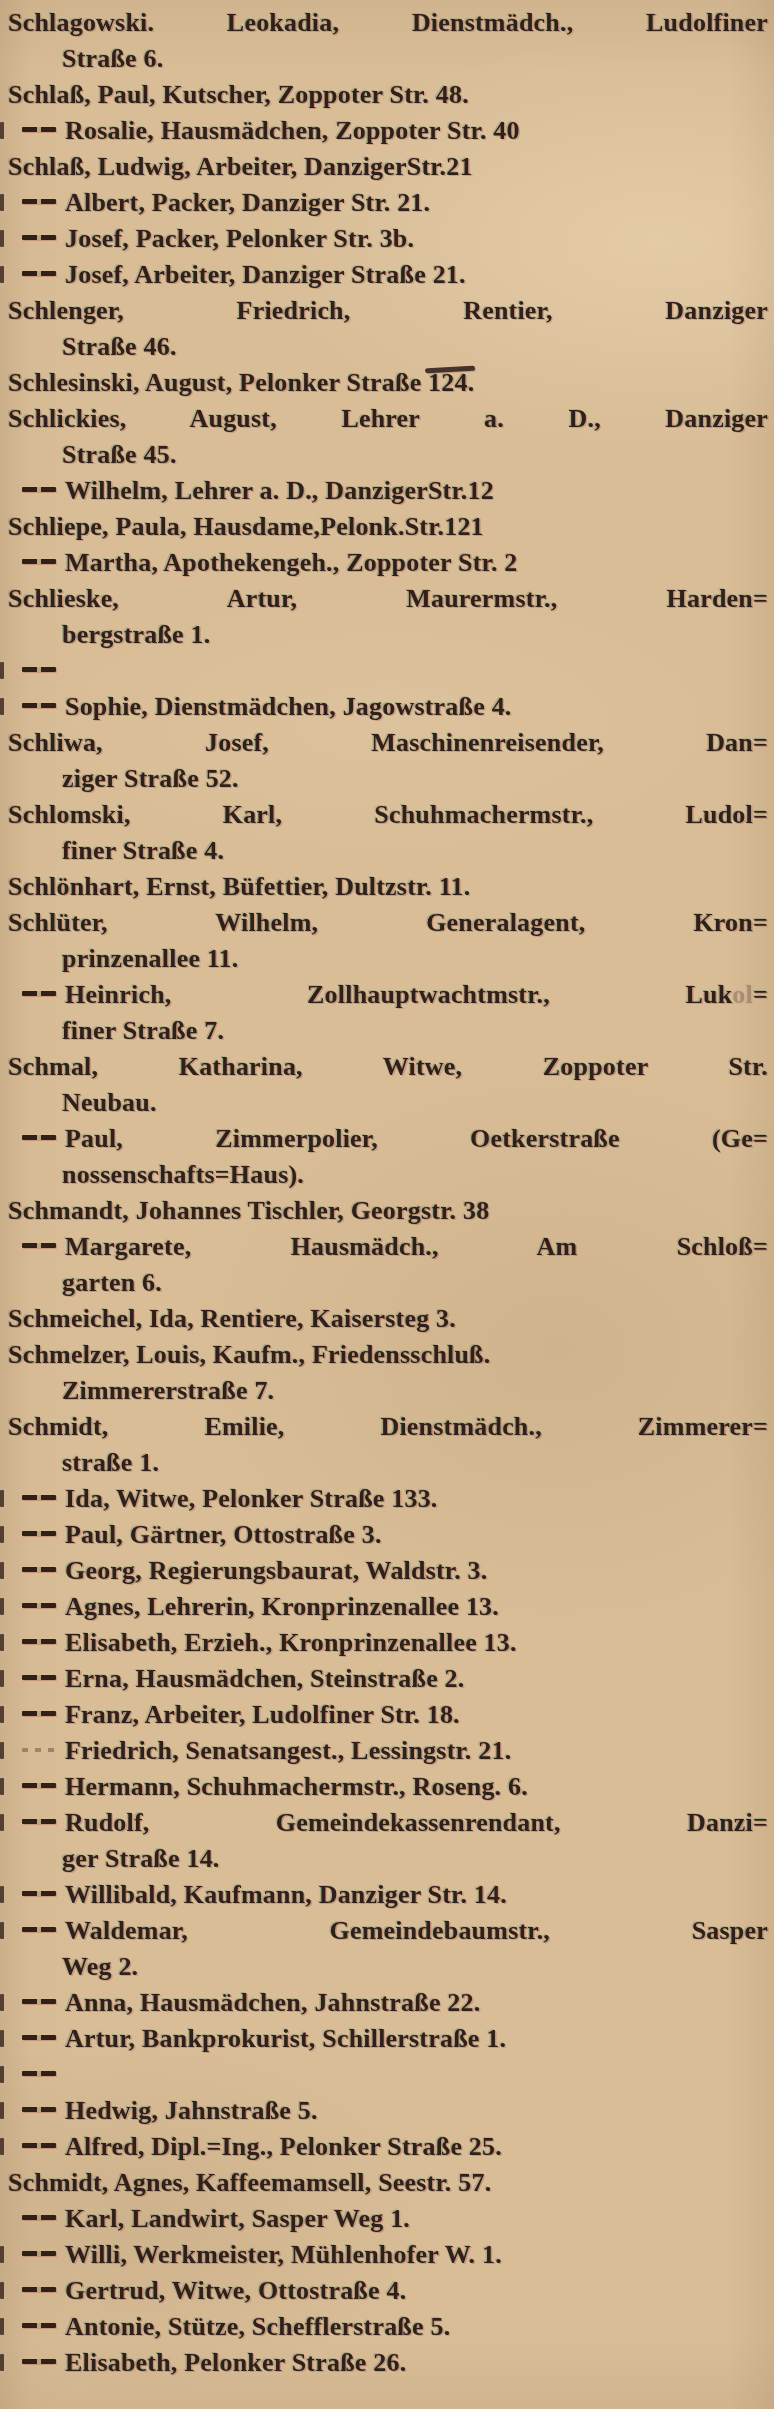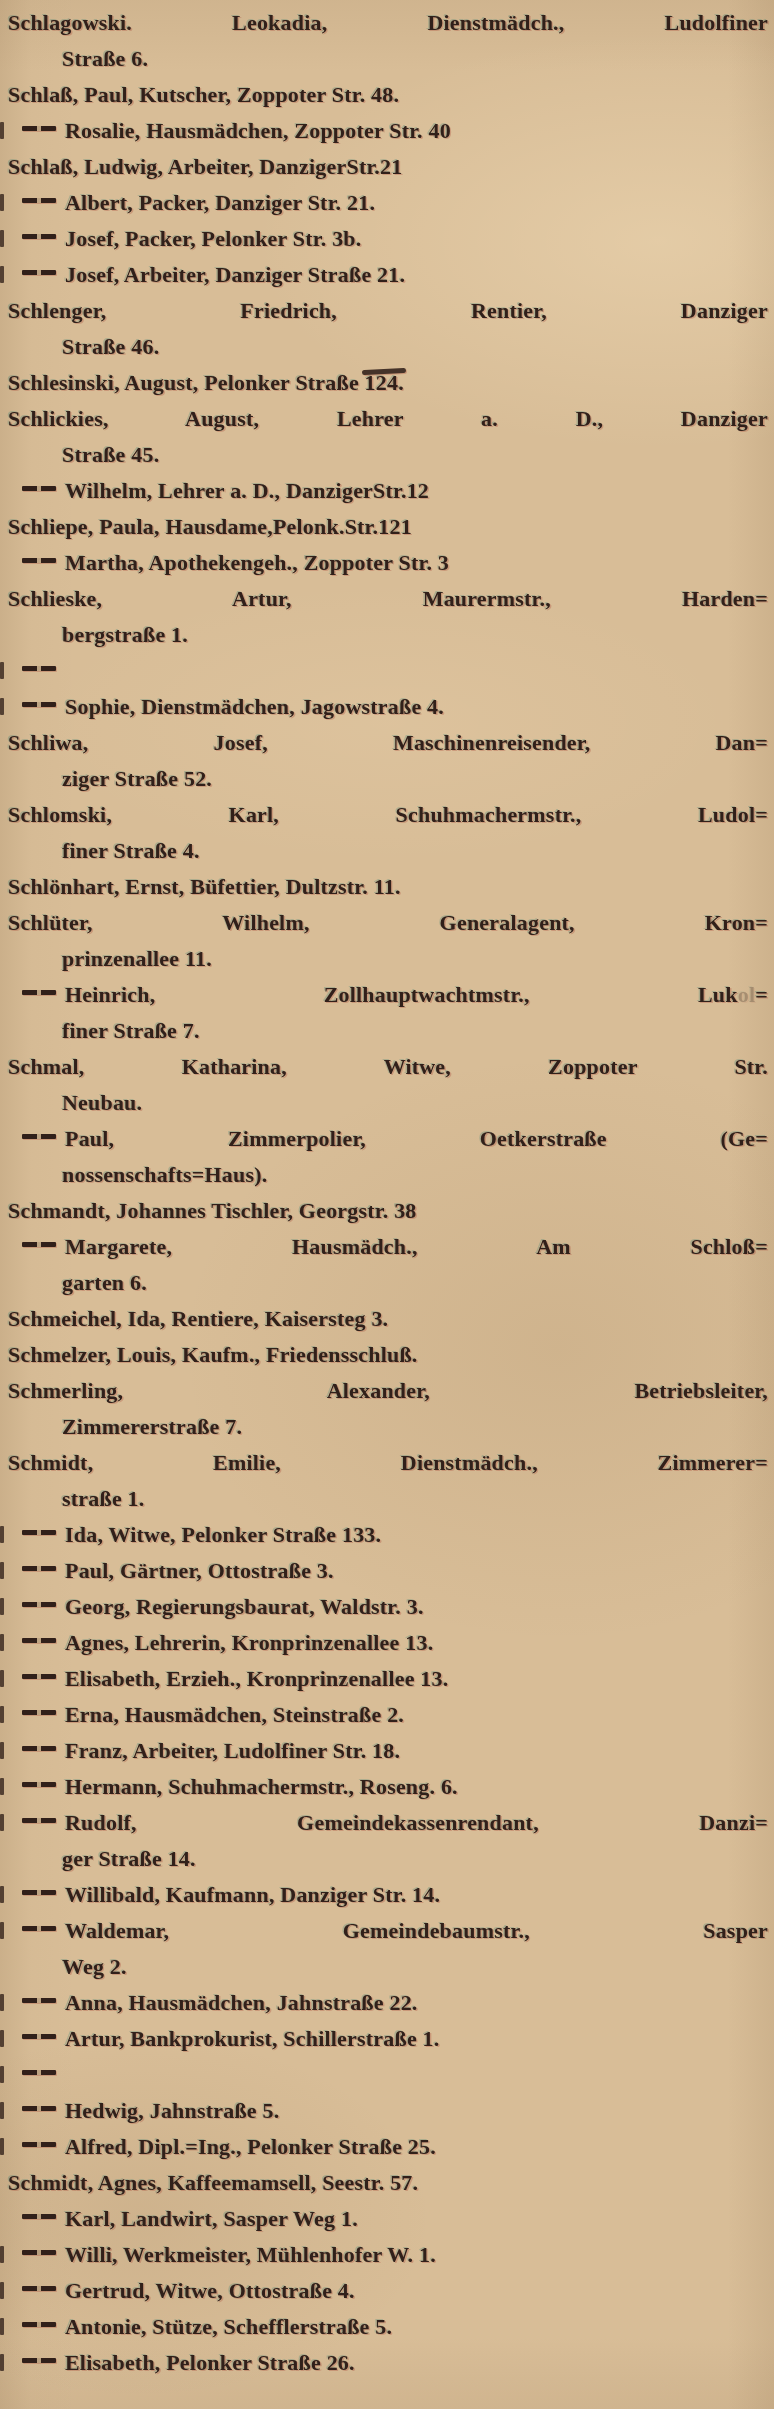--- a/index.html
+++ b/index.html
@@ -17,21 +17,21 @@
     background-color: #d8bd97;
     background-image:
       radial-gradient(ellipse 620px 320px at 85% 10%, rgba(255,236,200,0.30), transparent 65%),
       radial-gradient(ellipse 540px 420px at 72% 56%, rgba(128,94,54,0.10), transparent 70%),
       radial-gradient(ellipse 420px 260px at 18% 92%, rgba(118,84,48,0.10), transparent 70%),
       radial-gradient(ellipse 500px 200px at 50% 30%, rgba(255,232,196,0.12), transparent 70%),
       linear-gradient(90deg, rgba(108,78,44,0.12), rgba(108,78,44,0.02) 4%, transparent 10%, transparent 94%, rgba(108,78,44,0.10)),
       linear-gradient(180deg, rgba(108,78,44,0.08), transparent 3%, transparent 97%, rgba(108,78,44,0.08));
     font-family: "Liberation Serif", "DejaVu Serif", serif;
     font-weight: bold;
-    font-size: 22px;
+    font-size: 26px;
     color: #31201a;
   }
   .column { width: 100%; }
   .line {
     position: relative;
     height: 36px;
     line-height: 36px;
     white-space: nowrap;
     letter-spacing: 0.2px;
   }
@@ -102,21 +102,21 @@
       <div class="line"><span class="edge"></span><span class="dash"></span><span class="txt">Albert, Packer, Danziger Str. 21.</span></div>
       <div class="line"><span class="edge"></span><span class="dash"></span><span class="txt">Josef, Packer, Pelonker Str. 3b.</span></div>
       <div class="line"><span class="edge"></span><span class="dash"></span><span class="txt">Josef, Arbeiter, Danziger Straße 21.</span></div>
       <div class="line j"><span class="txt">Schlenger, Friedrich, Rentier, Danziger</span></div>
       <div class="line ind"><span class="txt">Straße 46.</span></div>
       <div class="line"><span class="txt">Schlesinski, August, Pelonker Straße <span class="ovl">124</span>.</span></div>
       <div class="line j"><span class="txt">Schlickies, August, Lehrer a. D., Danziger</span></div>
       <div class="line ind"><span class="txt">Straße 45.</span></div>
       <div class="line"><span class="dash"></span><span class="txt">Wilhelm, Lehrer a. D., DanzigerStr.12</span></div>
       <div class="line"><span class="txt">Schliepe, Paula, Hausdame,Pelonk.Str.121</span></div>
-      <div class="line"><span class="dash"></span><span class="txt">Martha, Apothekengeh., Zoppoter Str. 3</span></div>
+      <div class="line"><span class="dash"></span><span class="txt">Martha, Apothekengeh., Zoppoter Str. 2</span></div>
       <div class="line j"><span class="txt">Schlieske, Artur, Maurermstr., Harden=</span></div>
       <div class="line ind"><span class="txt">bergstraße 1.</span></div>
       <div class="line"><span class="edge"></span><span class="dash"></span></div>
       <div class="line"><span class="edge"></span><span class="dash"></span><span class="txt">Sophie, Dienstmädchen, Jagowstraße 4.</span></div>
       <div class="line j"><span class="txt">Schliwa, Josef, Maschinenreisender, Dan=</span></div>
       <div class="line ind"><span class="txt">ziger Straße 52.</span></div>
       <div class="line j"><span class="txt">Schlomski, Karl, Schuhmachermstr., Ludol=</span></div>
       <div class="line ind"><span class="txt">finer Straße 4.</span></div>
       <div class="line"><span class="txt">Schlönhart, Ernst, Büfettier, Dultzstr. 11.</span></div>
       <div class="line j"><span class="txt">Schlüter, Wilhelm, Generalagent, Kron=</span></div>
@@ -125,31 +125,31 @@
       <div class="line ind"><span class="txt">finer Straße 7.</span></div>
       <div class="line j"><span class="txt">Schmal, Katharina, Witwe, Zoppoter Str.</span></div>
       <div class="line ind"><span class="txt">Neubau.</span></div>
       <div class="line j"><span class="dash"></span><span class="txt">Paul, Zimmerpolier, Oetkerstraße (Ge=</span></div>
       <div class="line ind"><span class="txt">nossenschafts=Haus).</span></div>
       <div class="line"><span class="txt">Schmandt, Johannes Tischler, Georgstr. 38</span></div>
       <div class="line j"><span class="dash"></span><span class="txt">Margarete, Hausmädch., Am Schloß=</span></div>
       <div class="line ind"><span class="txt">garten 6.</span></div>
       <div class="line"><span class="txt">Schmeichel, Ida, Rentiere, Kaisersteg 3.</span></div>
       <div class="line"><span class="txt">Schmelzer, Louis, Kaufm., Friedensschluß.</span></div>
-      <div class="line j"><span class="txt">Schmerling, Alexander, Betriebsleiter,</span></div>
       <div class="line ind"><span class="txt">Zimmererstraße 7.</span></div>
       <div class="line j"><span class="txt">Schmidt, Emilie, Dienstmädch., Zimmerer=</span></div>
       <div class="line ind"><span class="txt">straße 1.</span></div>
       <div class="line"><span class="edge"></span><span class="dash"></span><span class="txt">Ida, Witwe, Pelonker Straße 133.</span></div>
       <div class="line"><span class="edge"></span><span class="dash"></span><span class="txt">Paul, Gärtner, Ottostraße 3.</span></div>
       <div class="line"><span class="edge"></span><span class="dash"></span><span class="txt">Georg, Regierungsbaurat, Waldstr. 3.</span></div>
       <div class="line"><span class="edge"></span><span class="dash"></span><span class="txt">Agnes, Lehrerin, Kronprinzenallee 13.</span></div>
       <div class="line"><span class="edge"></span><span class="dash"></span><span class="txt">Elisabeth, Erzieh., Kronprinzenallee 13.</span></div>
       <div class="line"><span class="edge"></span><span class="dash"></span><span class="txt">Erna, Hausmädchen, Steinstraße 2.</span></div>
       <div class="line"><span class="edge"></span><span class="dash"></span><span class="txt">Franz, Arbeiter, Ludolfiner Str. 18.</span></div>
+      <div class="line"><span class="edge"></span><span class="dash faint"></span><span class="txt">Friedrich, Senatsangest., Lessingstr. 21.</span></div>
       <div class="line"><span class="edge"></span><span class="dash"></span><span class="txt">Hermann, Schuhmachermstr., Roseng. 6.</span></div>
       <div class="line j"><span class="edge"></span><span class="dash"></span><span class="txt">Rudolf, Gemeindekassenrendant, Danzi=</span></div>
       <div class="line ind"><span class="txt">ger Straße 14.</span></div>
       <div class="line"><span class="edge"></span><span class="dash"></span><span class="txt">Willibald, Kaufmann, Danziger Str. 14.</span></div>
       <div class="line j"><span class="edge"></span><span class="dash"></span><span class="txt">Waldemar, Gemeindebaumstr., Sasper</span></div>
       <div class="line ind"><span class="txt">Weg 2.</span></div>
       <div class="line"><span class="edge"></span><span class="dash"></span><span class="txt">Anna, Hausmädchen, Jahnstraße 22.</span></div>
       <div class="line"><span class="edge"></span><span class="dash"></span><span class="txt">Artur, Bankprokurist, Schillerstraße 1.</span></div>
       <div class="line"><span class="edge"></span><span class="dash"></span></div>
       <div class="line"><span class="edge"></span><span class="dash"></span><span class="txt">Hedwig, Jahnstraße 5.</span></div>

